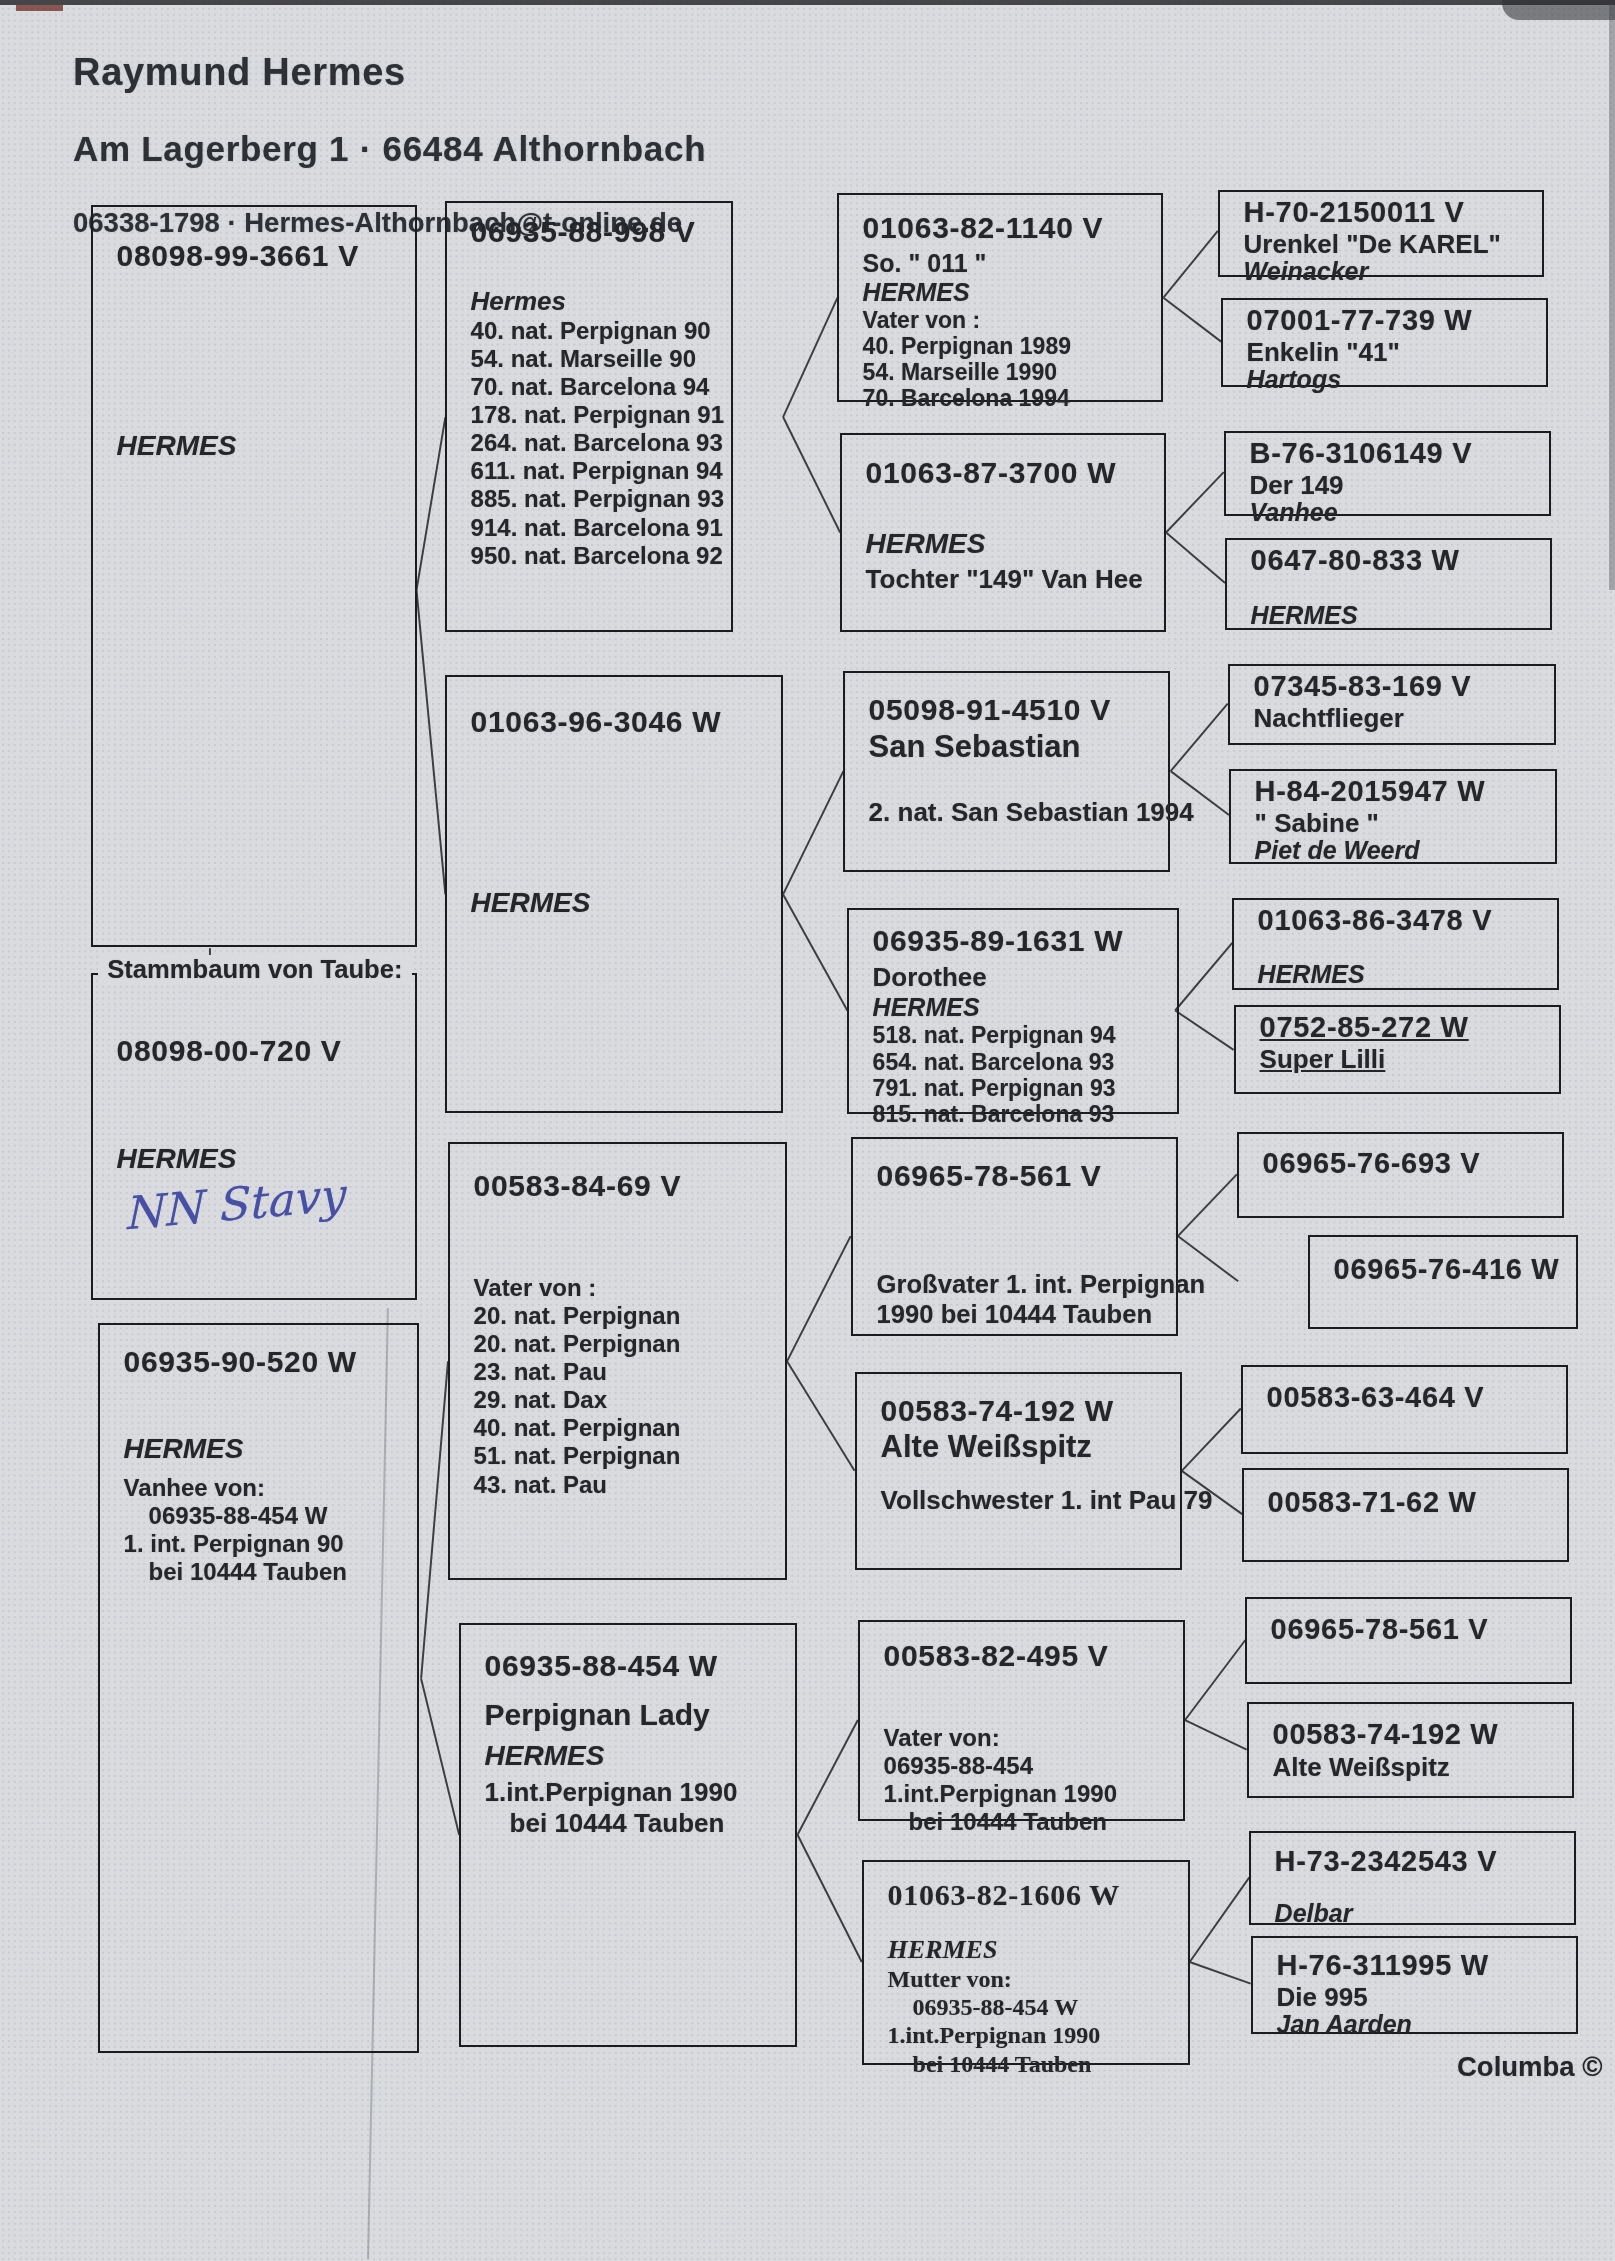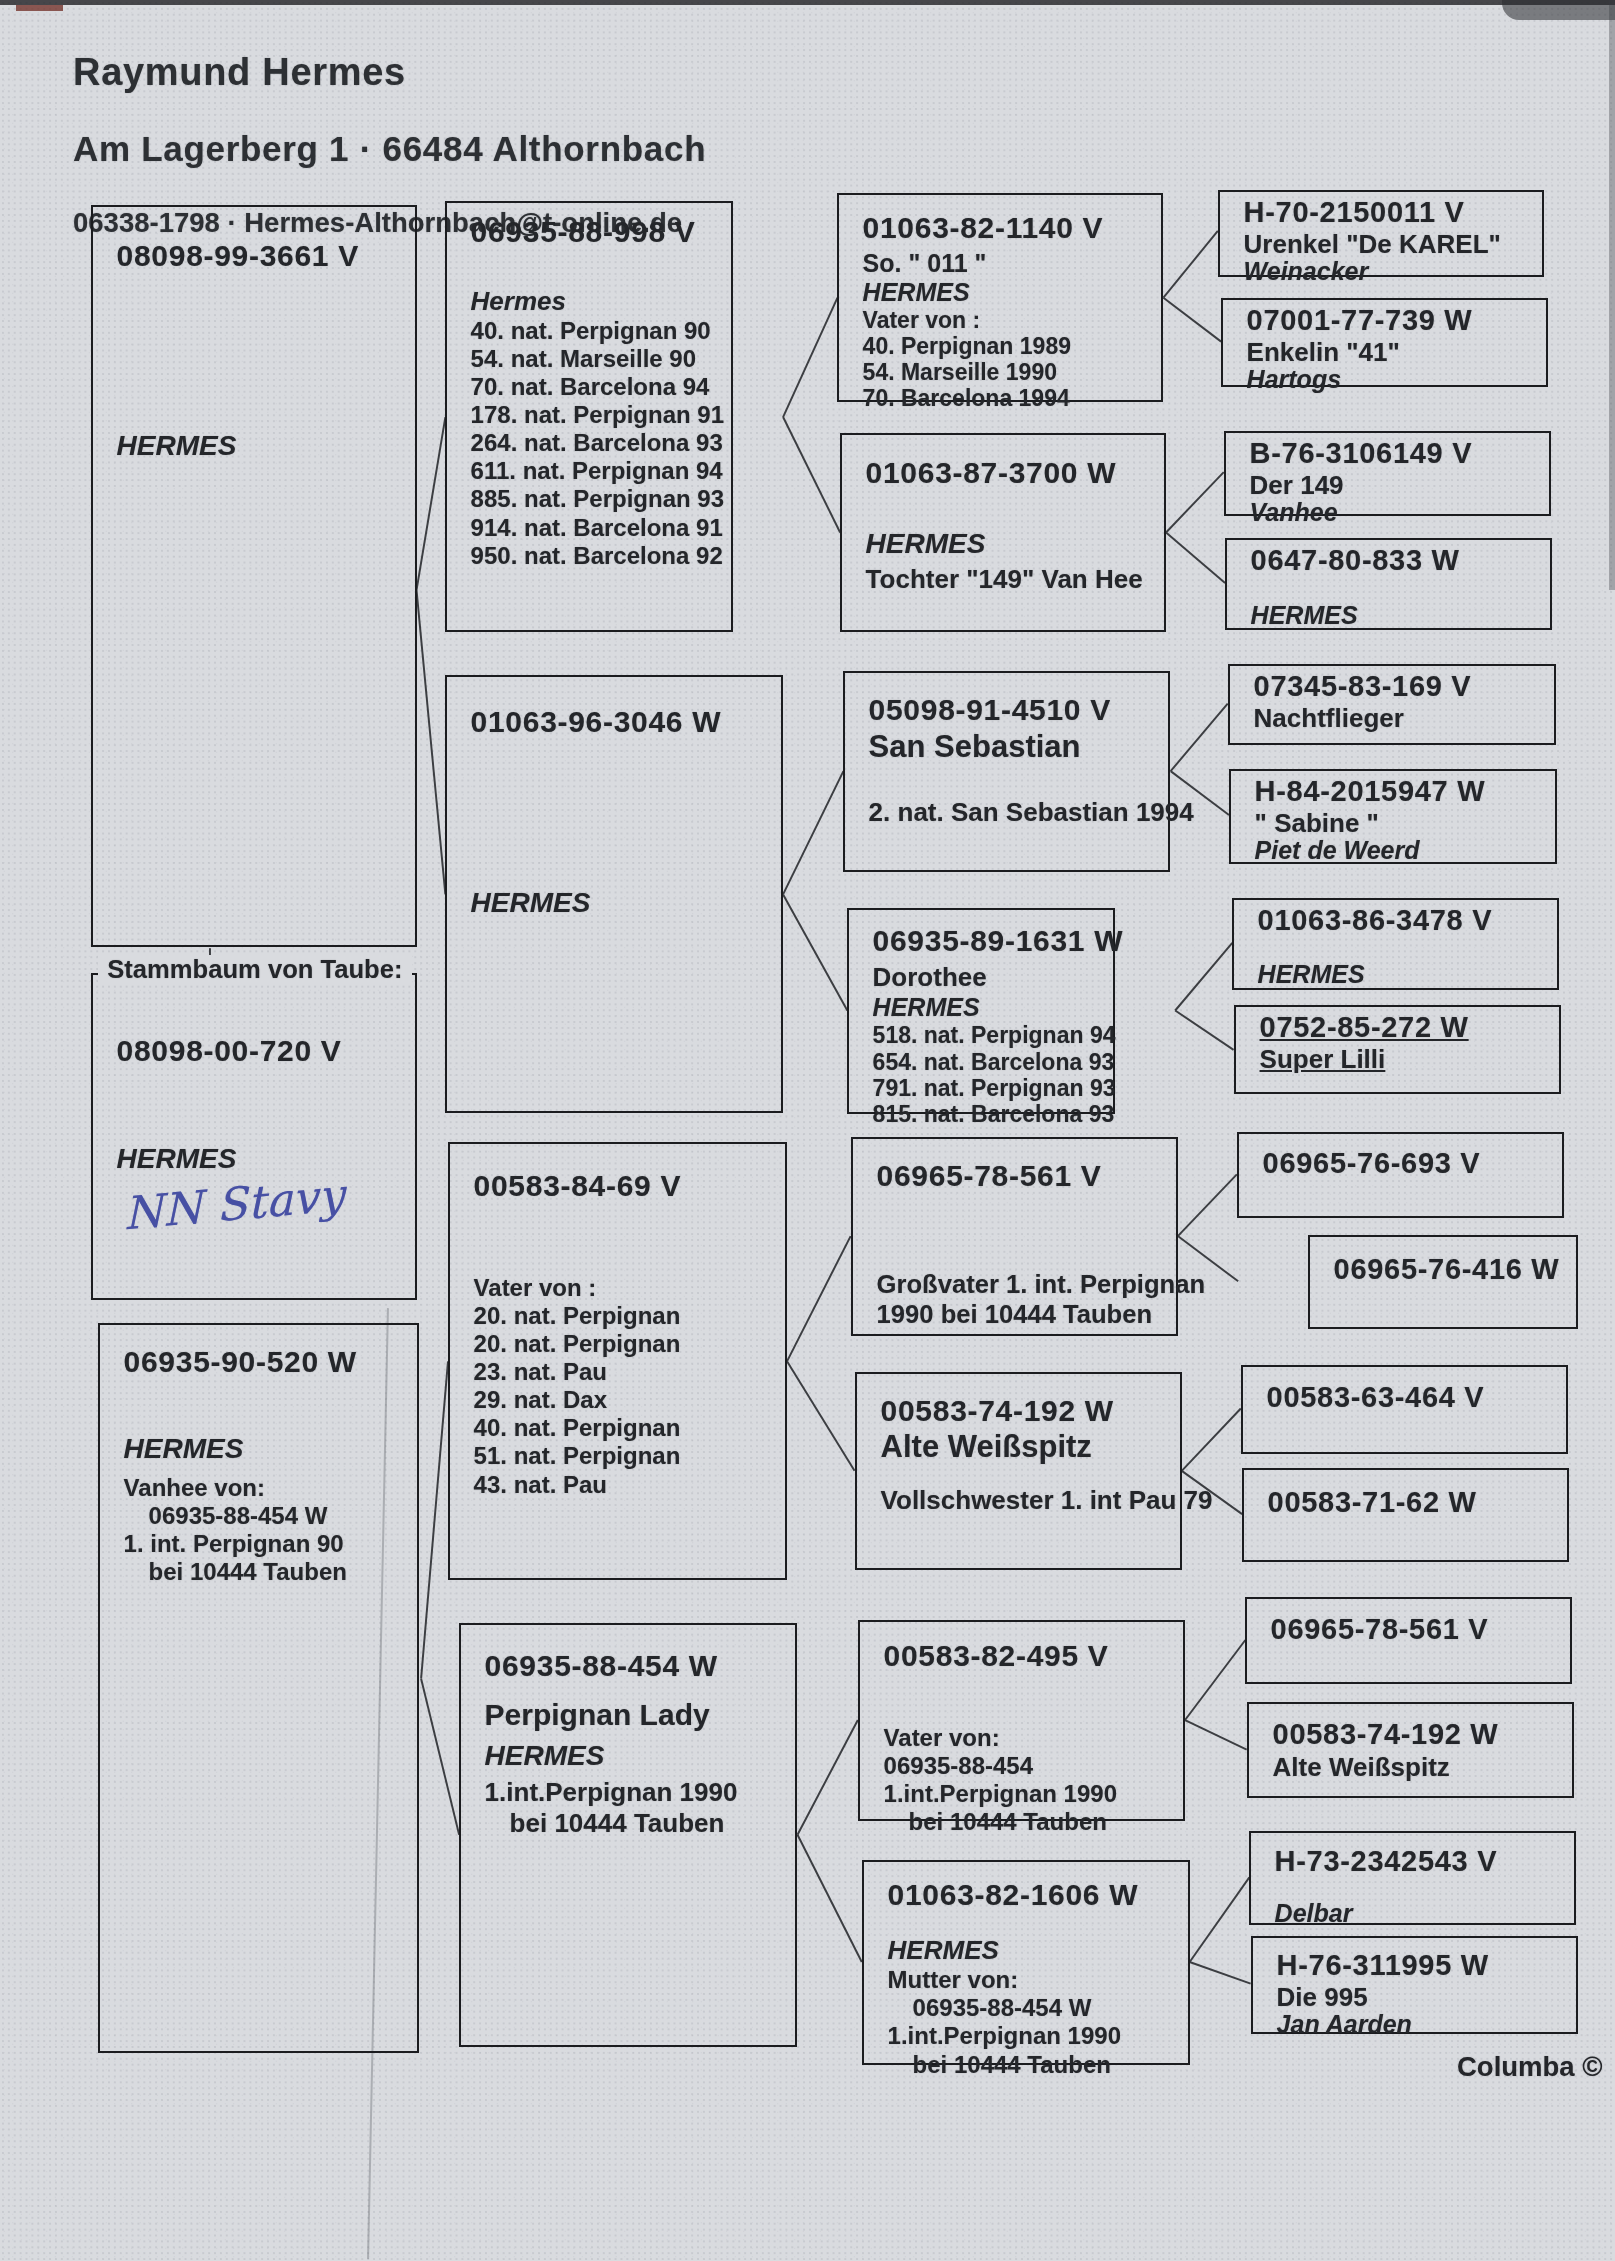--- a/index.html
+++ b/index.html
@@ -160,21 +160,21 @@
     <div class="strain" style="margin-top:38px;">HERMES</div>
     <div class="pline" style="margin-top:3.9px;font-size:26px;">Tochter "149" Van Hee</div>
   </div>
 
   <div class="node" style="left:843px;top:671px;width:327px;height:201px;padding-top:19.7px;">
     <div class="ring">05098-91-4510 V</div>
     <div class="bname" style="margin-top:2.6px;">San Sebastian</div>
     <div class="pline" style="margin-top:31.5px;font-size:26px;">2. nat. San Sebastian 1994</div>
   </div>
 
-  <div class="node tight" style="left:847px;top:908px;width:268px;height:206px;padding-top:14.4px;">
+  <div class="node tight" style="left:847px;top:908px;width:332px;height:206px;padding-top:14.4px;">
     <div class="ring">06935-89-1631 W</div>
     <div class="bname" style="margin-top:3.9px;font-size:26px;">Dorothee</div>
     <div class="strain" style="font-size:25px;">HERMES</div>
     <div class="pline">518. nat. Perpignan 94</div>
     <div class="pline">654. nat. Barcelona 93</div>
     <div class="pline">791. nat. Perpignan 93</div>
     <div class="pline">815. nat. Barcelona  93</div>
   </div>
 
   <div class="node" style="left:851px;top:1137px;width:327px;height:199px;padding-top:19.7px;">
@@ -190,21 +190,21 @@
   </div>
 
   <div class="node" style="left:858px;top:1620px;width:327px;height:201px;padding-top:17px;">
     <div class="ring">00583-82-495 V</div>
     <div class="pline" style="margin-top:51px;">Vater von:</div>
     <div class="pline">06935-88-454</div>
     <div class="pline">1.int.Perpignan 1990</div>
     <div class="pline ind">bei 10444 Tauben</div>
   </div>
 
-  <div class="node" style="left:862px;top:1860px;width:328px;height:205px;padding-top:15.7px;">
+  <div class="node" style="left:862px;top:1860px;width:328px;height:205px;padding-top:15.7px;font-family:Liberation Serif, serif;">
     <div class="ring">01063-82-1606 W</div>
     <div class="strain" style="margin-top:23.6px;font-size:26px;">HERMES</div>
     <div class="pline">Mutter von:</div>
     <div class="pline ind">06935-88-454 W</div>
     <div class="pline">1.int.Perpignan 1990</div>
     <div class="pline ind">bei 10444 Tauben</div>
   </div>
 
   <div class="node small" style="left:1218px;top:190px;width:326px;height:87px;">
     <div class="ring">H-70-2150011 V</div>

